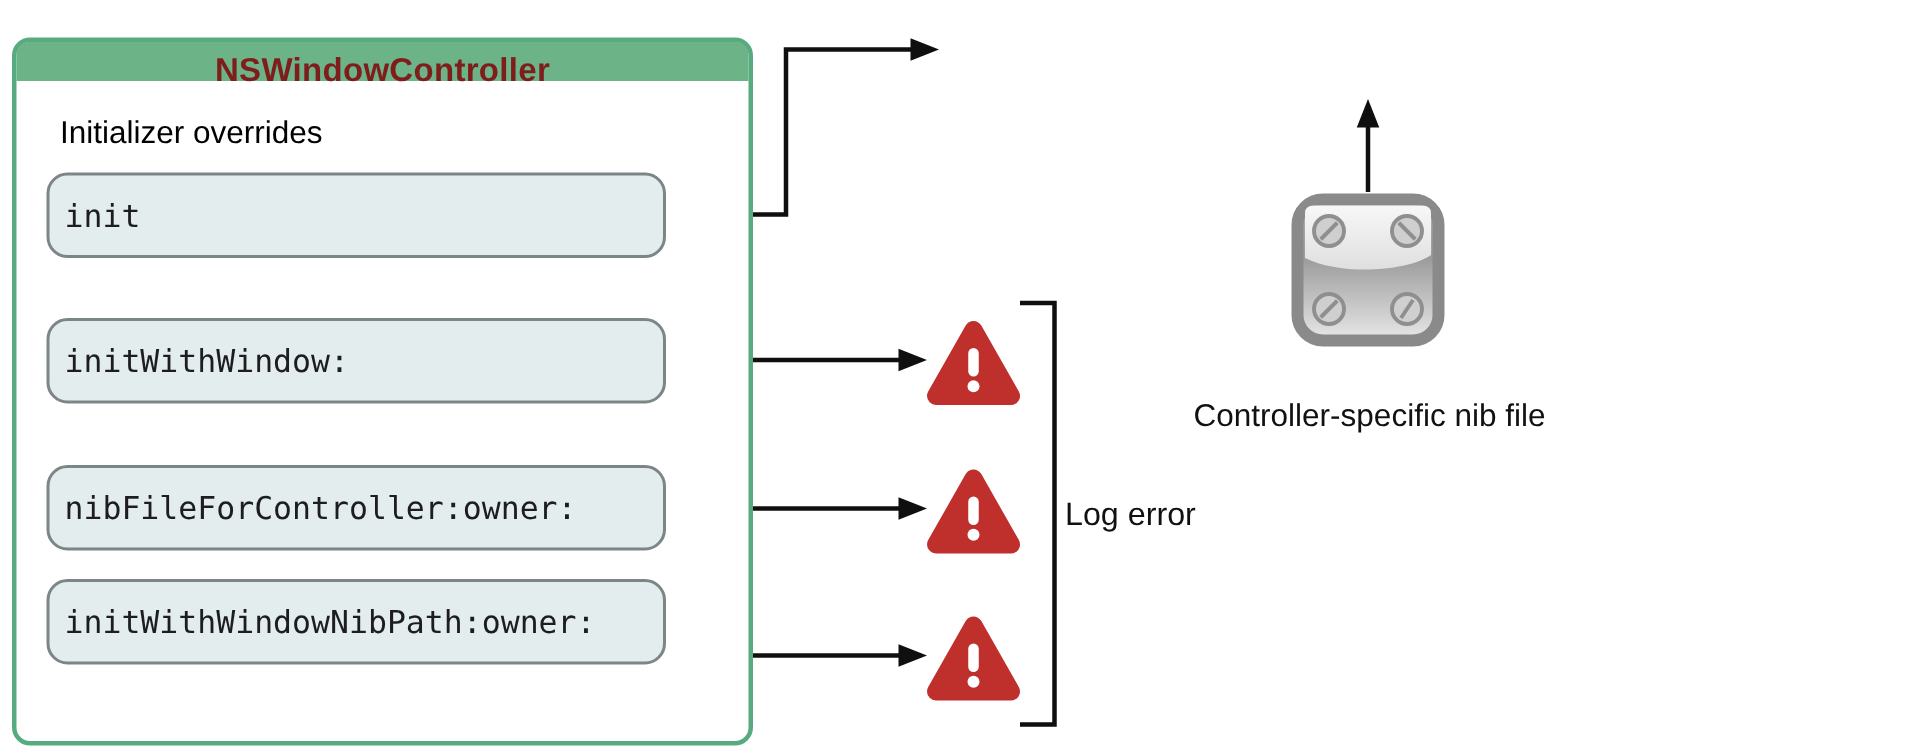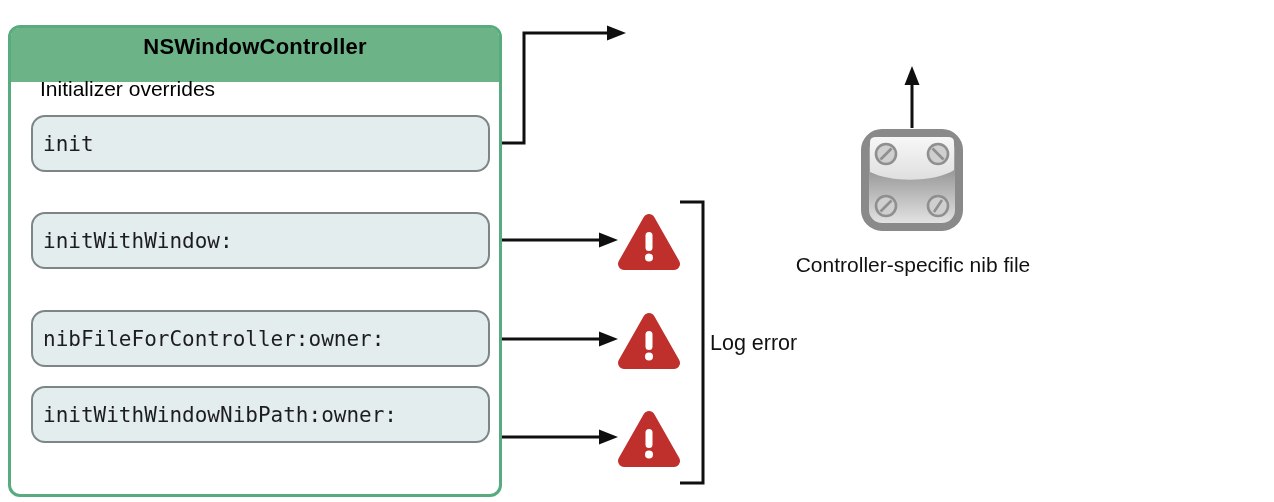--- a/index.html
+++ b/index.html
@@ -19,46 +19,46 @@
   .overlay{position:absolute;left:0;top:0;width:1274px;height:502px;pointer-events:none;}
   .line{stroke:var(--line-black);stroke-width:3;fill:none;}
   .head{fill:var(--line-black);stroke:none;}
   .bracket{stroke:var(--line-black);stroke-width:3;fill:none;}
 
   .class-container{
     position:absolute;left:8px;top:25px;width:494px;height:472px;box-sizing:border-box;
     background:#fff;border:3px solid var(--border-green);border-radius:12px;
   }
   .class-header{
-    height:54px;line-height:38px;background:var(--header-green);
-    border-radius:8px 8px 0 0;text-align:center;color:#000000;
+    height:26px;line-height:38px;background:var(--header-green);
+    border-radius:8px 8px 0 0;text-align:center;color:#7f1d1d;
     font-size:22px;font-weight:bold;letter-spacing:0.2px;
   }
   .section-label{
     position:absolute;left:40px;top:77px;font-size:21px;color:#000000;
   }
   .method-box{
-    position:absolute;left:31px;width:459px;height:57px;box-sizing:border-box;
+    position:absolute;left:31px;width:413px;height:57px;box-sizing:border-box;
     background:var(--method-fill);border:2px solid var(--method-border);border-radius:14px;
     display:flex;align-items:center;padding-left:10px;
     font-family:"DejaVu Sans Mono",monospace;font-size:21px;color:var(--code-text);
     white-space:pre;
   }
   .designated-box{
     position:absolute;left:628px;top:5px;width:644px;height:58px;box-sizing:border-box;
     background:var(--method-fill);border:2px solid var(--method-border);border-radius:14px;
     display:flex;align-items:center;padding-left:19px;
     font-family:"DejaVu Sans Mono",monospace;font-size:23.5px;color:var(--code-text);
     white-space:pre;
   }
   .warning{position:absolute;width:66px;height:60px;}
   .tri{fill:var(--warning-red);stroke:var(--warning-red);stroke-width:12;stroke-linejoin:round;}
   .excl{fill:#ffffff;}
   .log-error-label{position:absolute;left:710px;top:331px;font-size:21.5px;color:#111;}
-  .nib-caption{position:absolute;left:780px;top:253px;width:266px;text-align:center;font-size:21px;color:#111;}
+  .nib-caption{position:absolute;left:780px;top:266px;width:266px;text-align:center;font-size:21px;color:#111;}
   .nib-icon{position:absolute;left:858px;top:126px;}
 </style>
 </head>
 <body>
 
 <div class="canvas">
 
   <svg class="overlay" viewBox="0 0 1274 502">
 
     <path class="line" d="M470,143 H524 V33 H608"></path>

